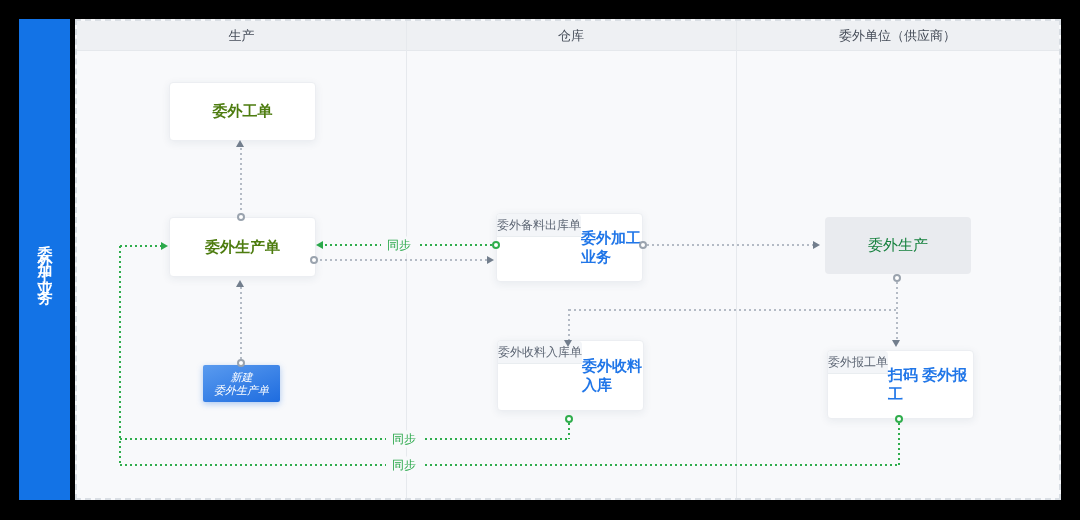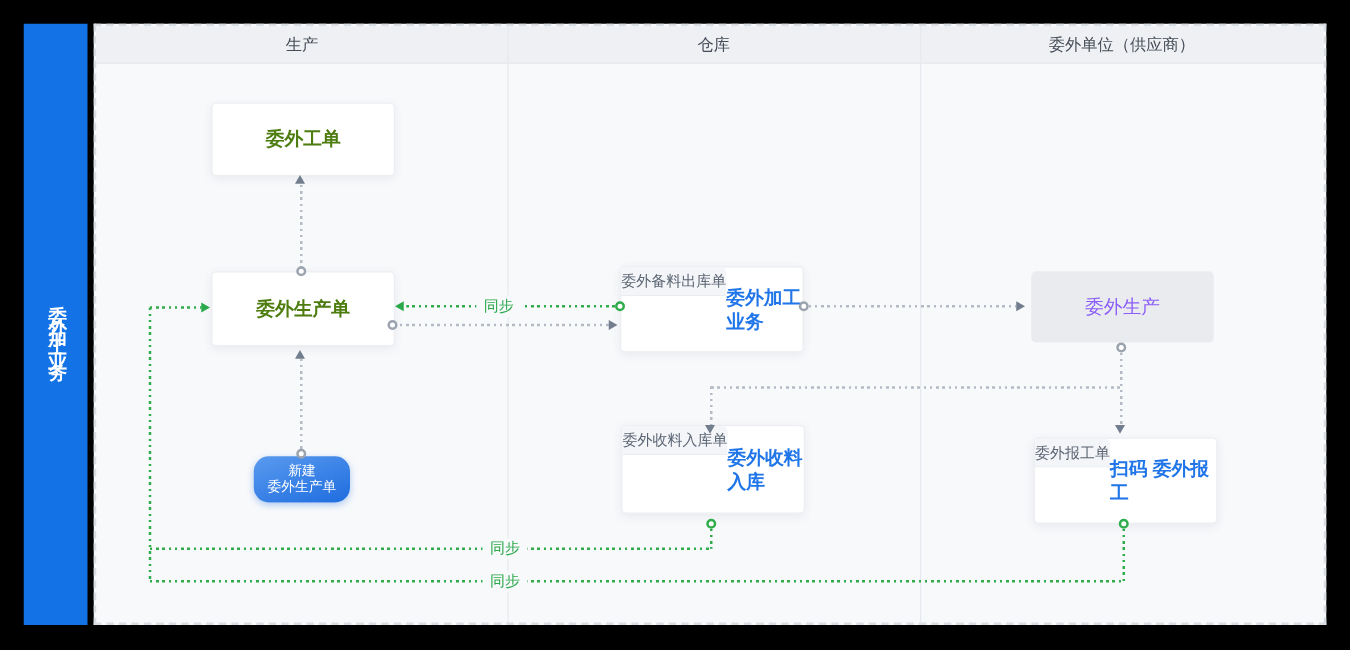--- a/index.html
+++ b/index.html
@@ -26,24 +26,24 @@
   .node{position:absolute;background:#fff;border:1px solid #eceef2;border-radius:4px;
     box-shadow:0 2px 8px rgba(40,60,90,0.08);display:flex;align-items:center;justify-content:center;}
   .node .blue{color:#4d7c0f;font-size:15px;font-weight:bold;}
   .cardnode{position:absolute;background:#fff;border:1px solid #eceef2;border-radius:4px;
     box-shadow:0 2px 8px rgba(40,60,90,0.08);display:flex;flex-direction:row;}
   .cardnode .chead{height:22px;line-height:22px;text-align:center;background:#f3f5f8;
     border-bottom:1px solid #e9edf0;border-radius:4px 4px 0 0;font-size:12px;color:#5c6573;}
   .cardnode .cbody{flex:1;display:flex;align-items:center;justify-content:center;
     color:#2076e8;font-size:15px;font-weight:bold;}
   .graynode{position:absolute;background:#e9ebef;border-radius:4px;display:flex;
-    align-items:center;justify-content:center;font-size:15px;color:#8b5cf6;}
-  .pill{position:absolute;border-radius:12px;background:linear-gradient(160deg,#5a9bef 0%,#1e6cdf 100%);
+    align-items:center;justify-content:center;font-size:15px;color:#15803d;}
+  .pill{position:absolute;border-radius:2px;background:linear-gradient(160deg,#5a9bef 0%,#1e6cdf 100%);
     box-shadow:0 2px 6px rgba(30,108,223,0.35);display:flex;flex-direction:column;
-    align-items:center;justify-content:center;color:#fff;font-size:11px;line-height:13px;}
+    align-items:center;justify-content:center;color:#fff;font-size:11px;line-height:13px;font-style:italic;}
 
   
   .dh{position:absolute;height:2px;background:repeating-linear-gradient(90deg,#b4bbc5 0,#b4bbc5 2px,transparent 2px,transparent 5px);}
   .dv{position:absolute;width:2px;background:repeating-linear-gradient(180deg,#b4bbc5 0,#b4bbc5 2px,transparent 2px,transparent 5px);}
   .gh{position:absolute;height:2px;background:repeating-linear-gradient(90deg,#2fad4c 0,#2fad4c 2px,transparent 2px,transparent 5px);}
   .gv{position:absolute;width:2px;background:repeating-linear-gradient(180deg,#2fad4c 0,#2fad4c 2px,transparent 2px,transparent 5px);}
   .arr{position:absolute;width:0;height:0;}
   .arr.up{border-left:4px solid transparent;border-right:4px solid transparent;border-bottom:7px solid #727e8d;}
   .arr.down{border-left:4px solid transparent;border-right:4px solid transparent;border-top:7px solid #727e8d;}
   .arr.right{border-top:4px solid transparent;border-bottom:4px solid transparent;border-left:7px solid #727e8d;}

